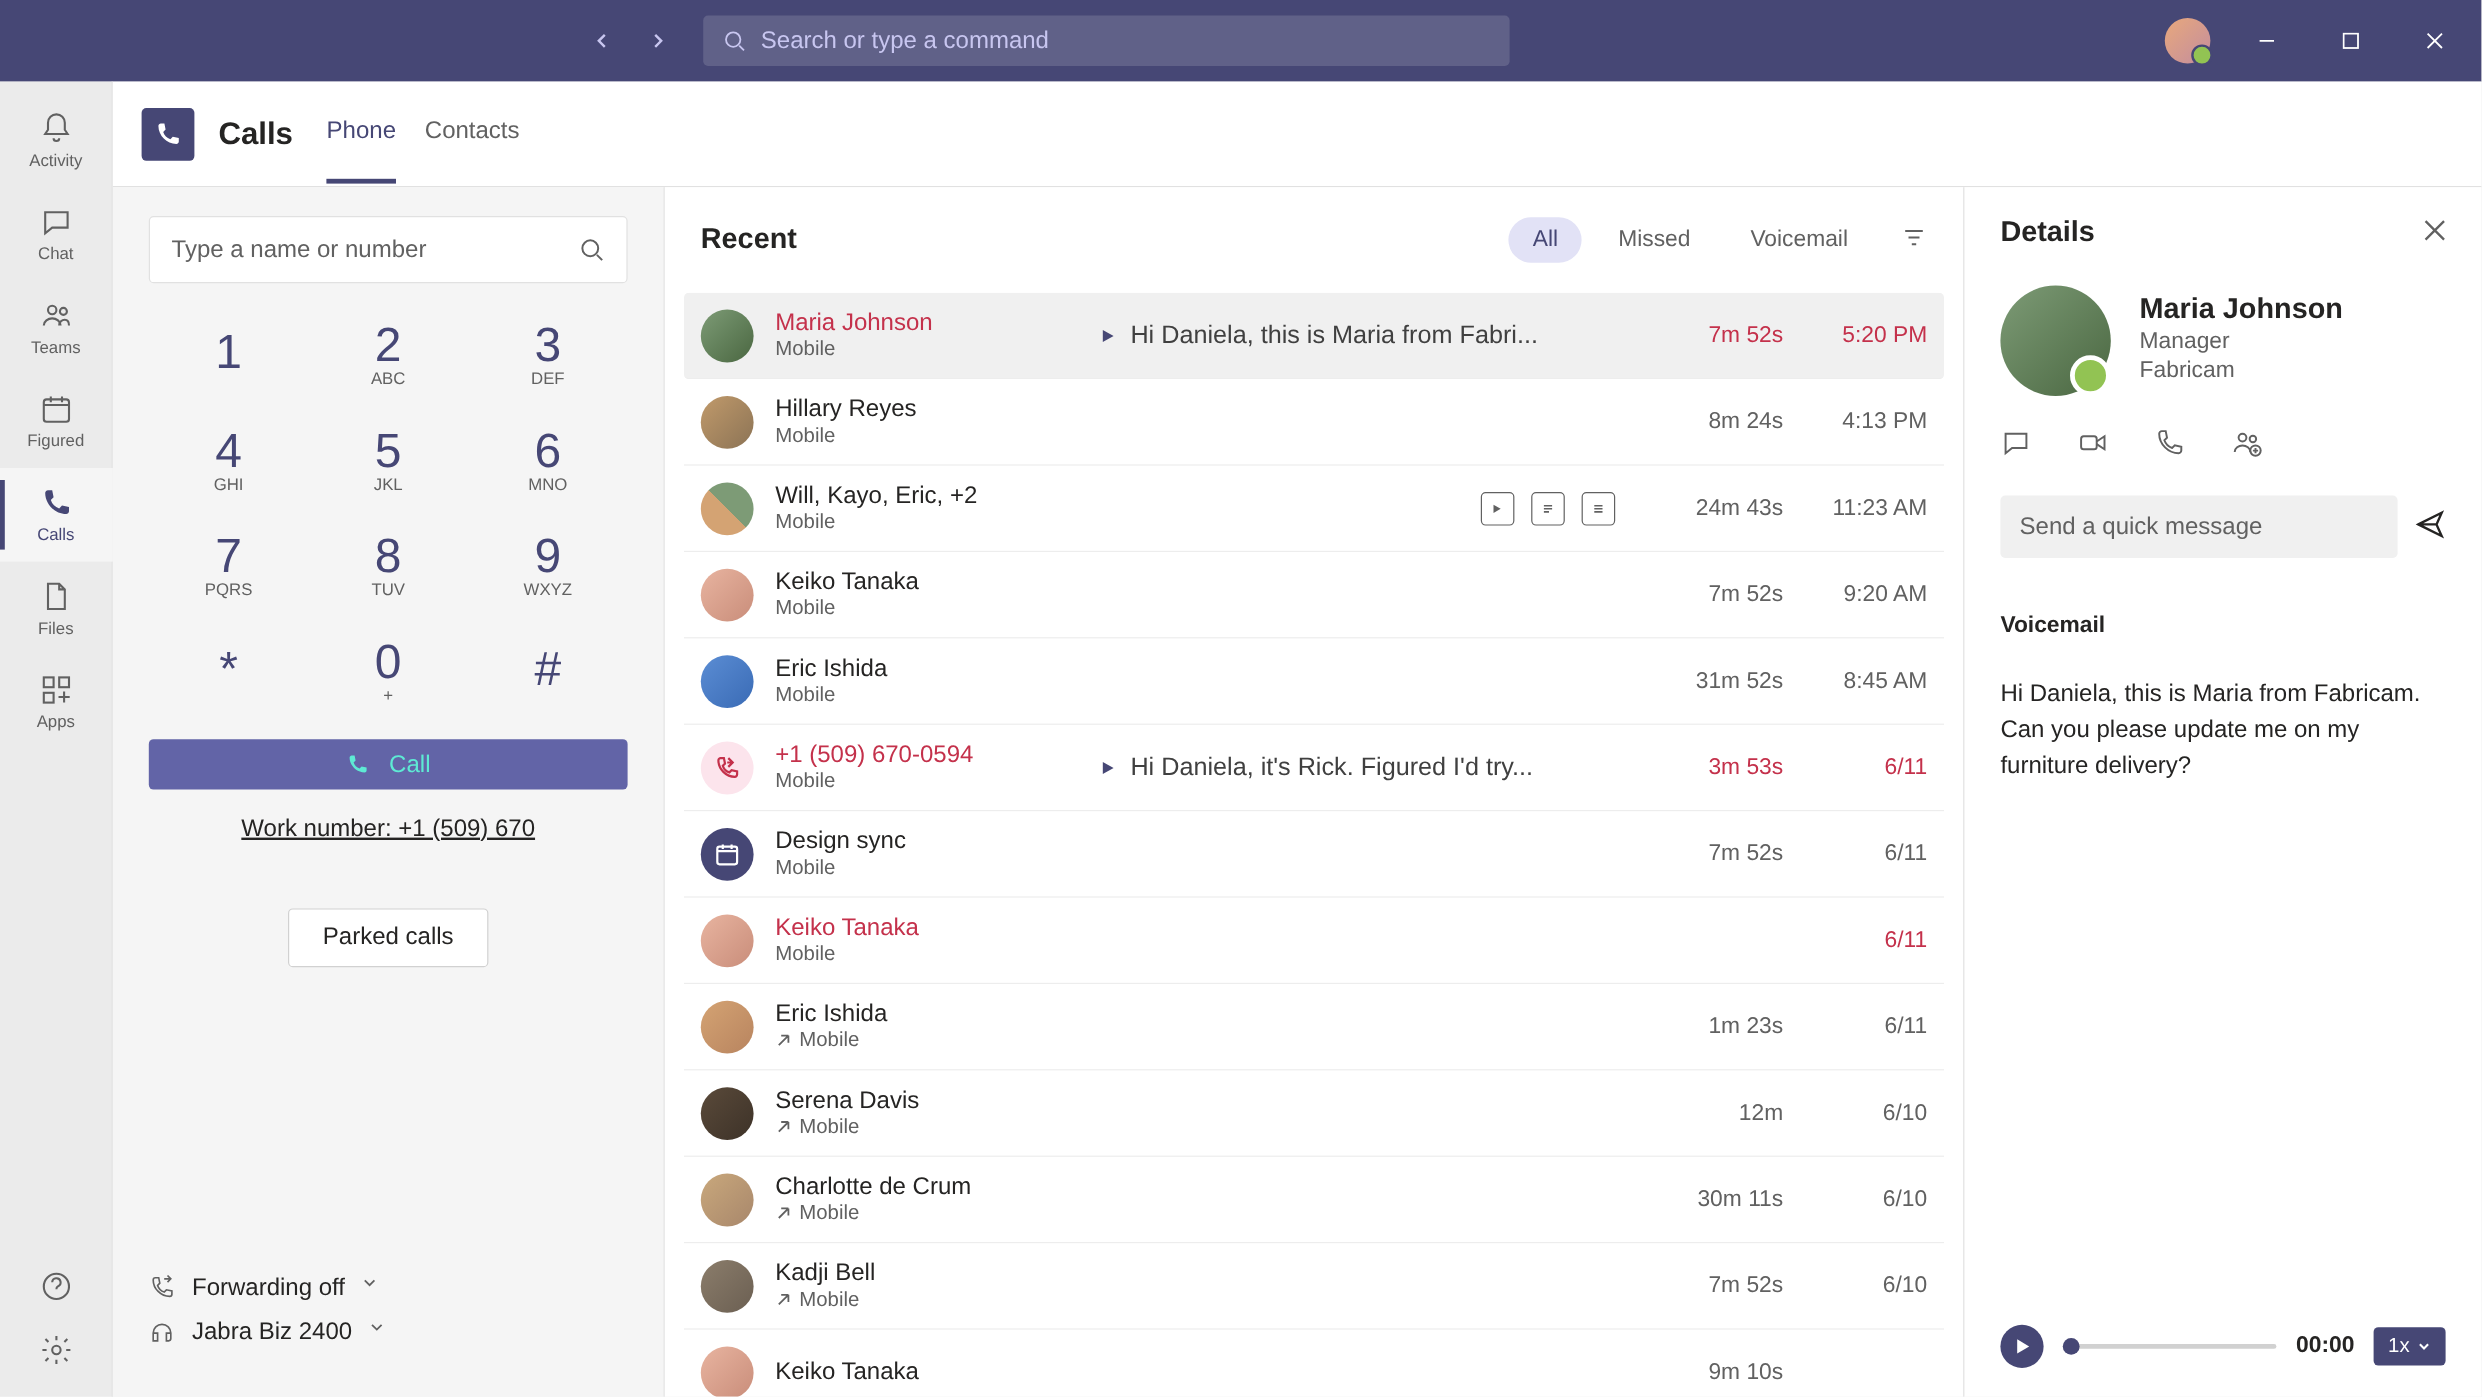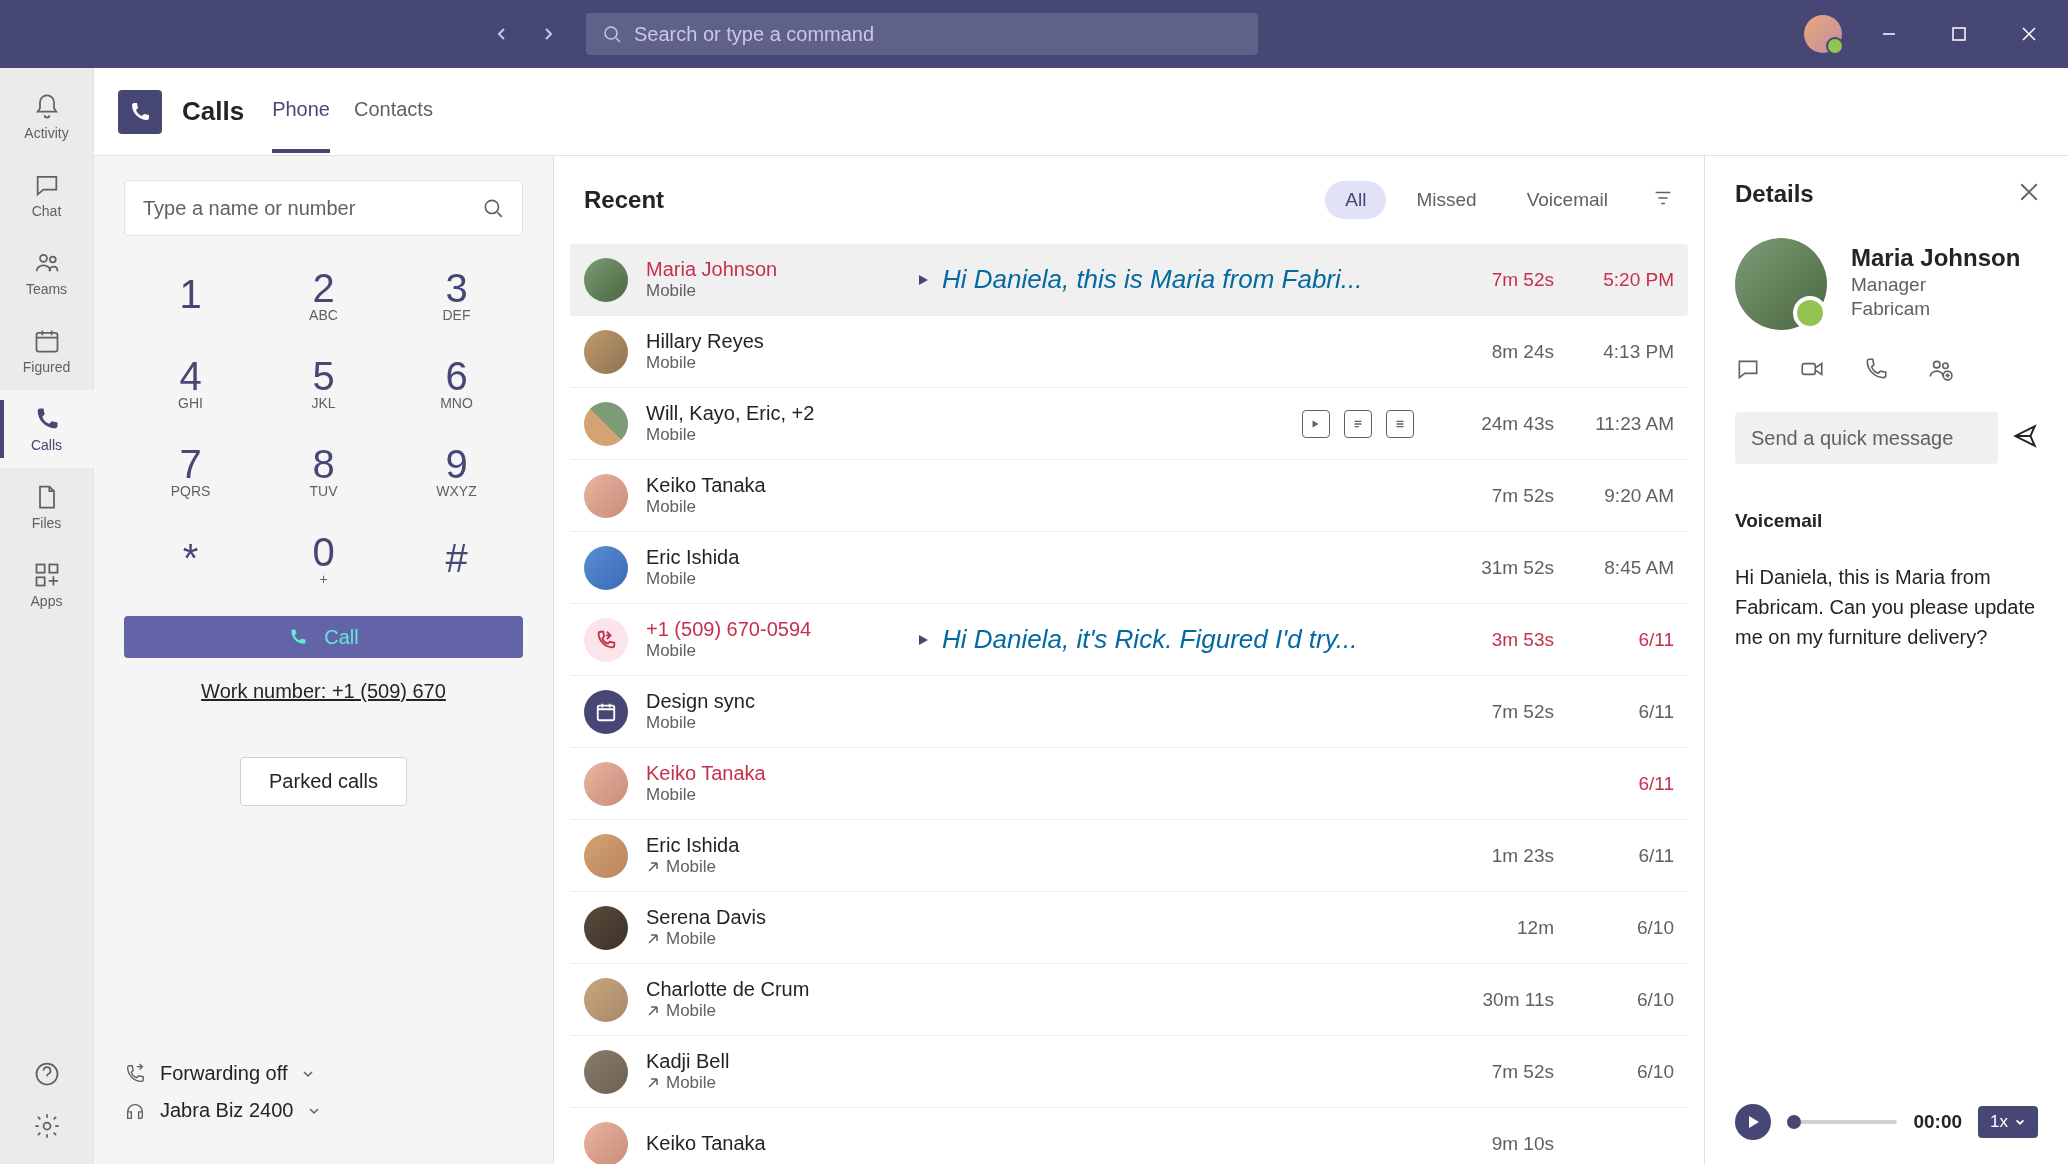--- a/index.html
+++ b/index.html
@@ -41,21 +41,21 @@
 .name-input { height:56px; background:#fff; border-radius:4px; border:1px solid #e1e1e1; display:flex; align-items:center; padding:0 18px; color:#616161; font-size:20px; }
 .name-input svg { margin-left:auto; color:#616161;}
 .dialpad { display:grid; grid-template-columns:repeat(3,1fr); }
 .key { height:88px; display:flex; flex-direction:column; align-items:center; justify-content:center; cursor:pointer; }
 .key .d { font-size:40px; color:#464775; font-weight:400;}
 .key .l { font-size:14px; color:#616161; margin-top:-4px;}
 .call-btn { height:42px; background:#6264a7; color:#5eead4; border-radius:4px; display:flex; align-items:center; justify-content:center; gap:16px; font-size:20px; cursor:pointer;}
 .worknum { text-align:center; font-size:20px; color:#252423; margin-top:8px;text-decoration:underline;}
 .parked { align-self:center; margin-top:40px; padding:12px 28px; border:1px solid #d1d1d1; background:#fff; border-radius:4px; font-size:20px; color:#252423; cursor:pointer;}
 .left-footer { margin-top:auto; padding: 0 0 18px 0; display:flex; flex-direction:column; gap:14px;}
-.lf-row { display:flex; align-items:center; gap:14px; font-size:20px; color:#252423; cursor:pointer;}
+.lf-row { display:flex; align-items:flex-start; gap:14px; font-size:20px; color:#252423; cursor:pointer;}
 .lf-row svg { color:#616161;}
 
 
 .mid { flex:1; background:#fff; display:flex; flex-direction:column; min-width:0;}
 .mid-hdr { height:88px; display:flex; align-items:center; padding:0 30px; gap:12px;}
 .mid-hdr .mt { font-size:24px; font-weight:700; color:#252423;}
 .chips { margin-left:auto; display:flex; align-items:center; gap:10px;}
 .chip { padding:8px 20px; border-radius:20px; font-size:19px; color:#616161; cursor:pointer;}
 .chip.active { background:#e2e2f6; color:#464775;}
 .filter-icn { margin-left:14px; color:#616161; cursor:pointer;}
@@ -63,30 +63,30 @@
 .rows { flex:1; overflow:hidden; padding: 0 16px;}
 .row { display:flex; align-items:center; height:72px; padding:0 14px; border-bottom:1px solid #ededed; cursor:pointer;}
 .row.selected { background:#f0f0f0; border-radius:4px;}
 .row .av { width:44px; height:44px; border-radius:50%; margin-right:18px; flex-shrink:0;}
 .row .av.cal { background:#464775; display:flex; align-items:center; justify-content:center; color:#fff;}
 .row .av.fwd { background:#fce4ec; display:flex; align-items:center; justify-content:center; color:#c4314b;}
 .row .who { min-width:230px; }
 .row .nm { font-size:20px; color:#252423;}
 .row .nm.missed { color:#c4314b;}
 .row .sub { font-size:17px; color:#616161; display:flex; align-items:center; gap:6px;}
-.row .preview { flex:1; display:flex; align-items:center; gap:12px; color:#0369a1; font-size:26px; min-width:0; padding-left:40px;font-style:italic;}
+.row .preview { flex:1; display:flex; align-items:center; gap:12px; color:#404040; font-size:21px; min-width:0; padding-left:40px;}
 .row .preview .txt { white-space:nowrap; overflow:hidden; text-overflow:ellipsis;}
 .row .actions { display:flex; gap:14px; color:#616161; padding-right:20px;}
 .row .actions .ai { width:28px; height:28px; border:1.5px solid #616161; border-radius:4px; display:flex; align-items:center; justify-content:center;}
 .row .dur { width:120px; text-align:right; font-size:19px; color:#616161;}
 .row .time { width:120px; text-align:right; font-size:19px; color:#616161;}
 .row .dur.missed, .row .time.missed { color:#c4314b;}
 
 
-.rightcol { width: 364px; background:#fff; border-left:1px solid #e1e1e1; display:flex; flex-direction:column; padding:24px 30px;}
+.rightcol { width: 432px; background:#fff; border-left:1px solid #e1e1e1; display:flex; flex-direction:column; padding:24px 30px;}
 .rc-hdr { display:flex; align-items:center;}
 .rc-hdr .t { font-size:24px; font-weight:700; color:#252423;}
 .rc-hdr .x { margin-left:auto; color:#616161; cursor:pointer;}
 .person { display:flex; gap:24px; margin-top:30px;}
 .person .pav { width:92px; height:92px; border-radius:50%; background:linear-gradient(135deg,#7d9b76,#4a6741); position:relative;}
 .person .pav::after { content:""; position:absolute; bottom:0; right:0; width:26px; height:26px; border-radius:50%; background:#92c353; border:4px solid #fff;}
 .person .pinfo { padding-top:6px;}
 .person .pn { font-size:24px; font-weight:700; color:#252423;}
 .person .pr { font-size:19px; color:#616161; margin-top:2px;}
 .pactions { display:flex; gap:38px; margin-top:26px; color:#616161;}

